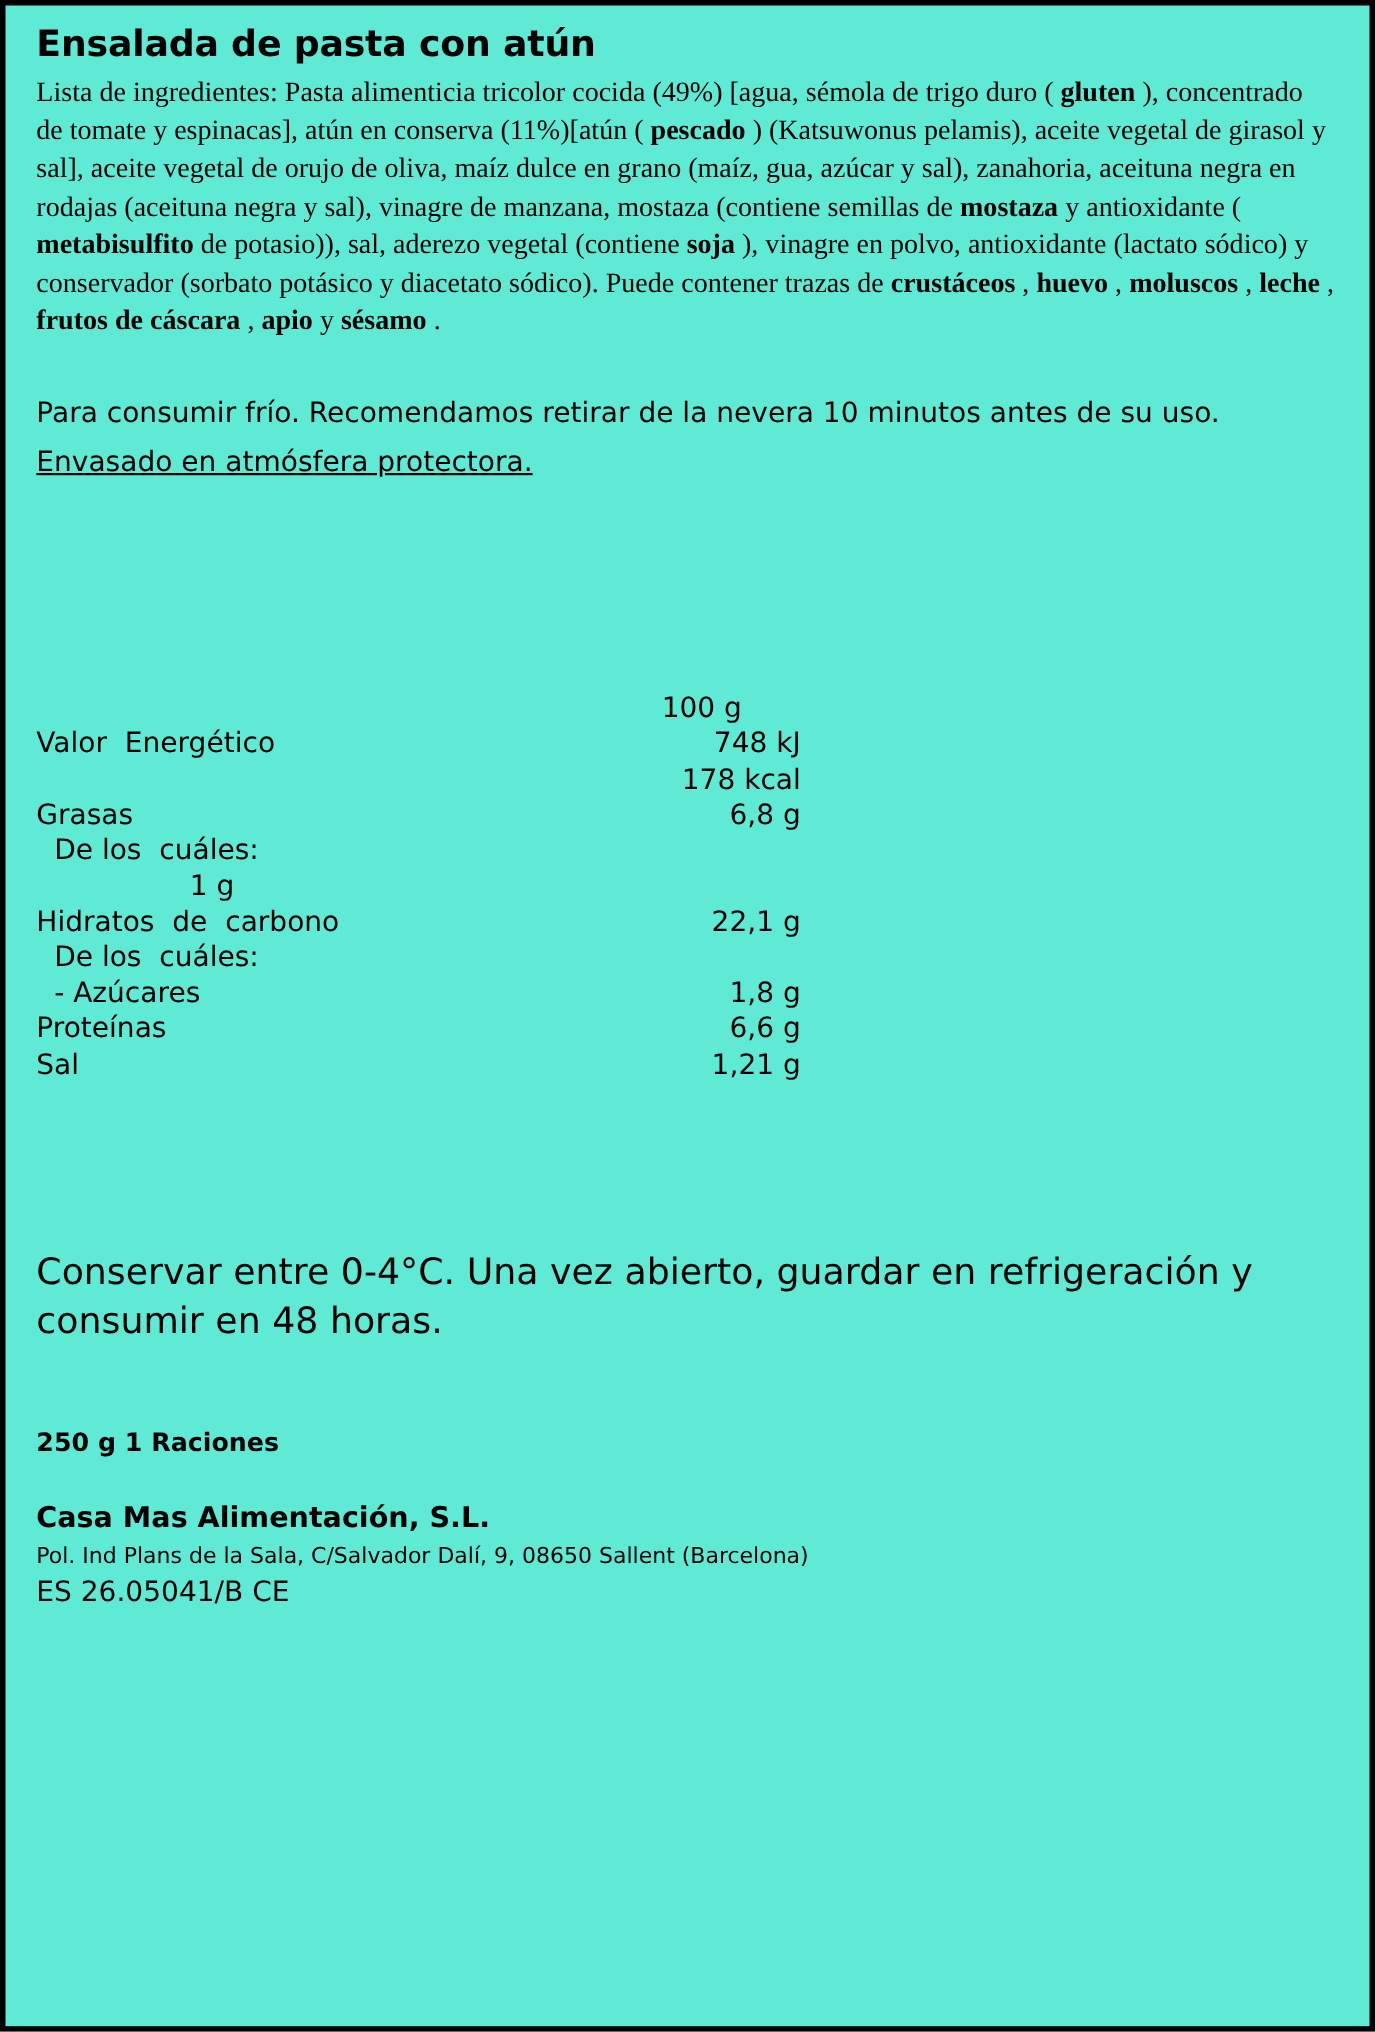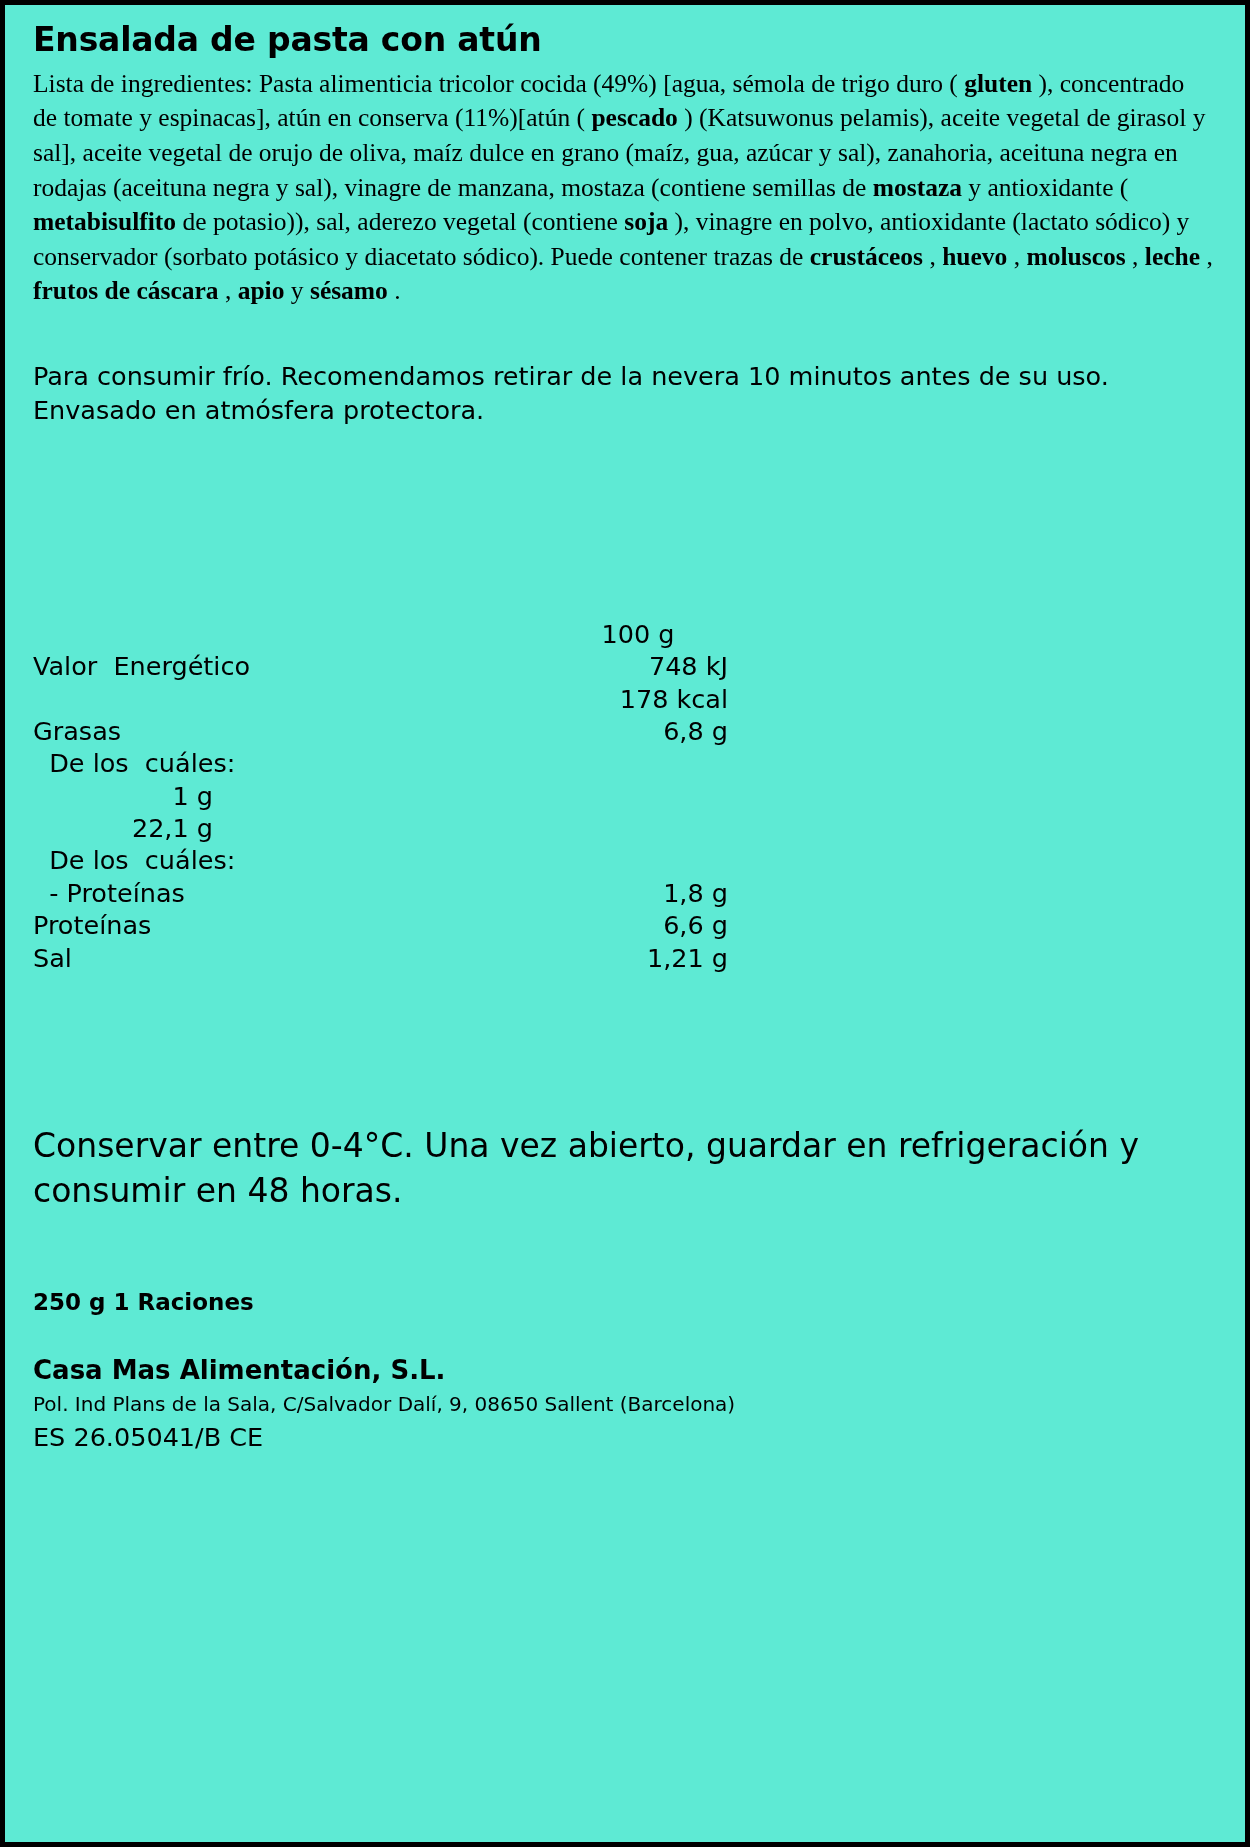--- a/index.html
+++ b/index.html
@@ -39,21 +39,22 @@
   .ingredients b {
     font-weight: bold;
   }
   .usage-block {
     font-size: 25.5px;
     line-height: 1.355;
     margin-top: 50px;
     max-width: 1170px;
   }
   .usage-line2 {
-    margin-top: 0;
+    margin-top: 10px;
+    text-decoration: underline;
   }
   .nutrition {
     margin-top: 190px;
     width: 790px;
     position: relative;
   }
   .nutri-row {
     display: flex;
     align-items: baseline;
     font-size: 25.5px;
@@ -133,28 +134,29 @@
       <div class="nutri-value">6,8 g</div>
     </div>
     <div class="nutri-row">
       <div class="nutri-label">  De los  cuáles:</div>
       <div class="nutri-value"></div>
     </div>
     <div class="nutri-row">
       <div class="nutri-value">1 g</div>
     </div>
     <div class="nutri-row">
+      <div class="nutri-label">Hidratos  de  carbono</div>
       <div class="nutri-value">22,1 g</div>
     </div>
     <div class="nutri-row">
       <div class="nutri-label">  De los  cuáles:</div>
       <div class="nutri-value"></div>
     </div>
     <div class="nutri-row">
-      <div class="nutri-label">  - Proteínas</div>
+      <div class="nutri-label">  - Azúcares</div>
       <div class="nutri-value">1,8 g</div>
     </div>
     <div class="nutri-row">
       <div class="nutri-label">Proteínas</div>
       <div class="nutri-value">6,6 g</div>
     </div>
     <div class="nutri-row">
       <div class="nutri-label">Sal</div>
       <div class="nutri-value">1,21 g</div>
     </div>

